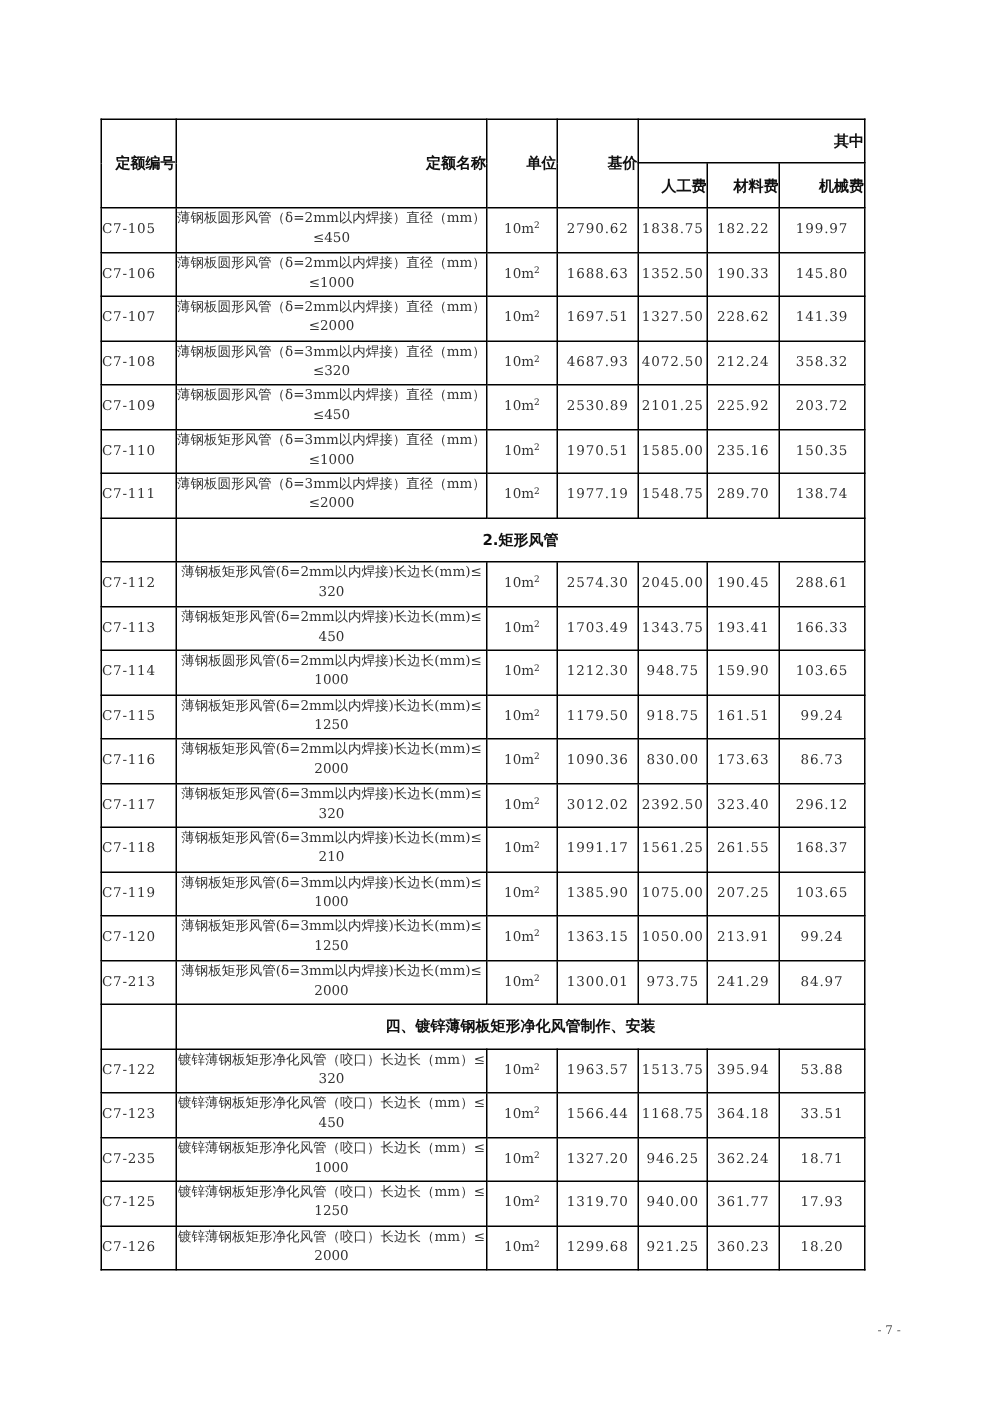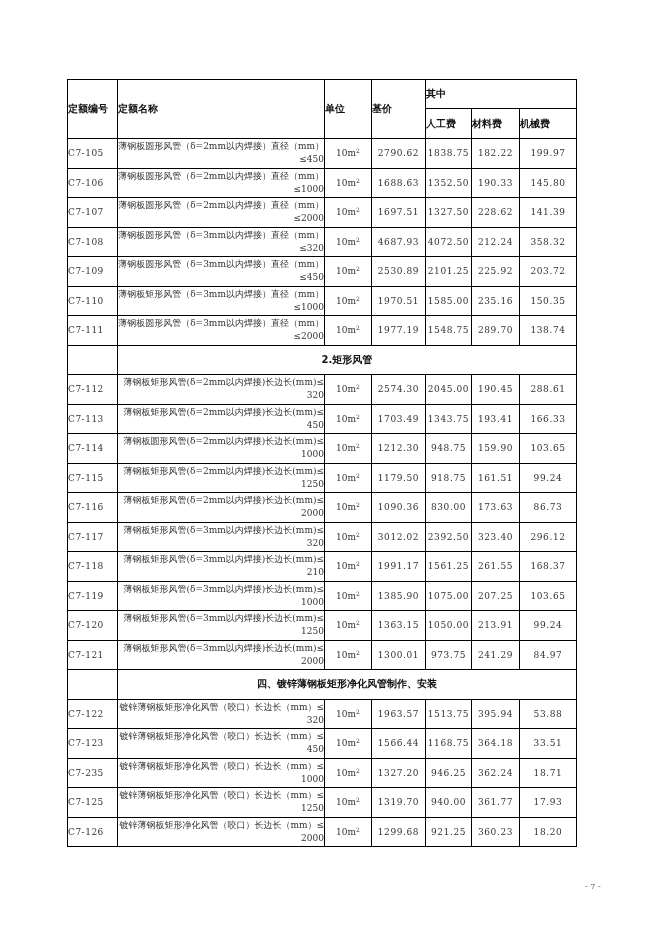--- a/index.html
+++ b/index.html
@@ -2,26 +2,26 @@
 <html><head>
 <meta charset="utf-8">
 <style>
   html, body { margin: 0; padding: 0; background: #ffffff; }
   body { width: 662px; height: 936px; position: relative; overflow: hidden;
          font-family: "DejaVu Serif", "Liberation Serif", serif; color: #1a1a1a; }
   table.quota { position: absolute; left: 67px; top: 79px; border-collapse: collapse;
                 table-layout: fixed; width: 509px; }
   table.quota td, table.quota th { border: 1px solid #000; padding: 0; overflow: hidden; }
   th { font-family: "DejaVu Sans", "Liberation Sans", sans-serif; font-weight: bold;
-       font-size: 10px; text-align: left; vertical-align: middle; color: #111; }
+       font-size: 10px; text-align: right; vertical-align: middle; color: #111; }
   tr.h1 th { height: 28px; }
   tr.h2 th { height: 29px; }
   tr.row td { height: 28.5px; font-size: 9px; vertical-align: middle; }
   td.code { text-align: left; letter-spacing: 0.5px; color: #333; }
-  td.name { text-align: right; line-height: 13px; padding-left: 1px; color: #333;
+  td.name { text-align: center; line-height: 13px; padding-left: 1px; color: #333;
             font-size: 8.6px; white-space: normal; word-break: break-all; }
   td.unit { text-align: center; color: #333; }
   td.num { text-align: center; color: #333; letter-spacing: 0.6px; }
   tr.section td { height: 28.5px; }
   td.section-title { font-family: "DejaVu Sans", "Liberation Sans", sans-serif; font-weight: bold;
        font-size: 10px; text-align: center; padding-left: 1px; border-right: 1px solid #000; color:#111; }
   sup { font-size: 6px; vertical-align: top; line-height: 6px; }
   .page-num { position: absolute; left: 585px; top: 882px; font-size: 8px; color: #555;
               font-family: "DejaVu Serif", serif; }
 </style>
@@ -195,21 +195,21 @@
       <tr class="row">
         <td class="code">C7-120</td>
         <td class="name">薄钢板矩形风管(δ=3mm以内焊接)长边长(mm)≤1250</td>
         <td class="unit"><span>10m</span><sup>2</sup></td>
         <td class="num">1363.15</td>
         <td class="num">1050.00</td>
         <td class="num">213.91</td>
         <td class="num">99.24</td>
       </tr>
       <tr class="row">
-        <td class="code">C7-121</td>
+        <td class="code">C7-213</td>
         <td class="name">薄钢板矩形风管(δ=3mm以内焊接)长边长(mm)≤2000</td>
         <td class="unit"><span>10m</span><sup>2</sup></td>
         <td class="num">1300.01</td>
         <td class="num">973.75</td>
         <td class="num">241.29</td>
         <td class="num">84.97</td>
       </tr>
       <tr class="section">
         <td></td>
         <td colspan="6" class="section-title">四、镀锌薄钢板矩形净化风管制作、安装</td>

